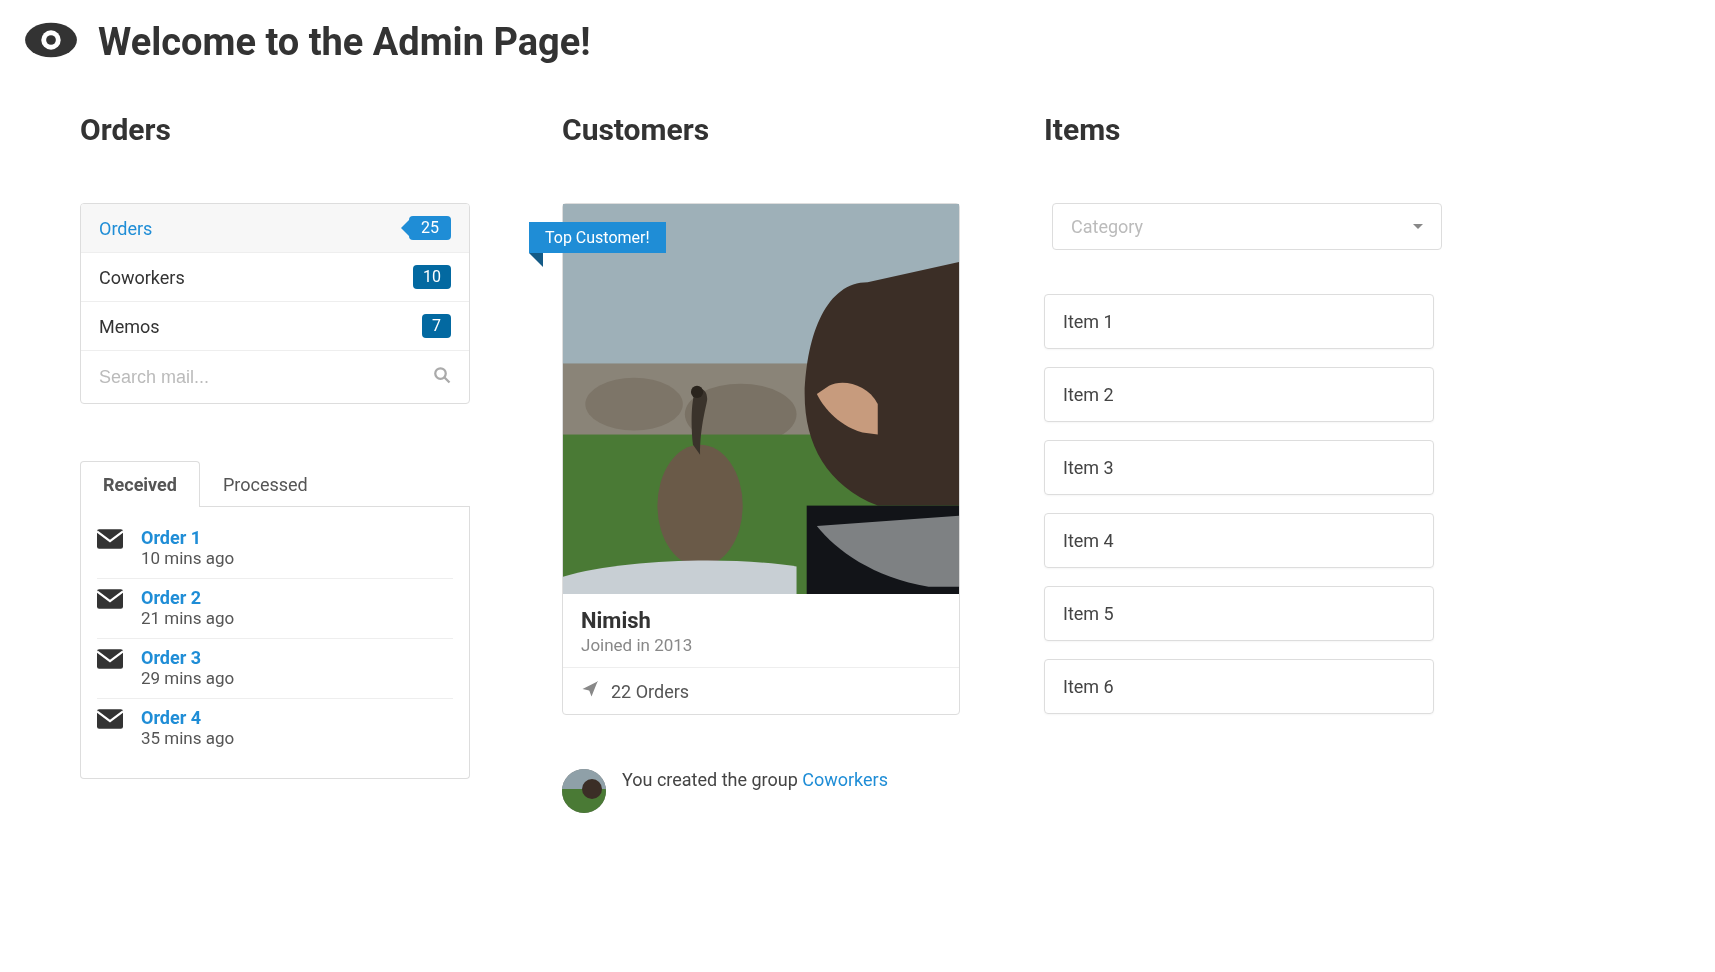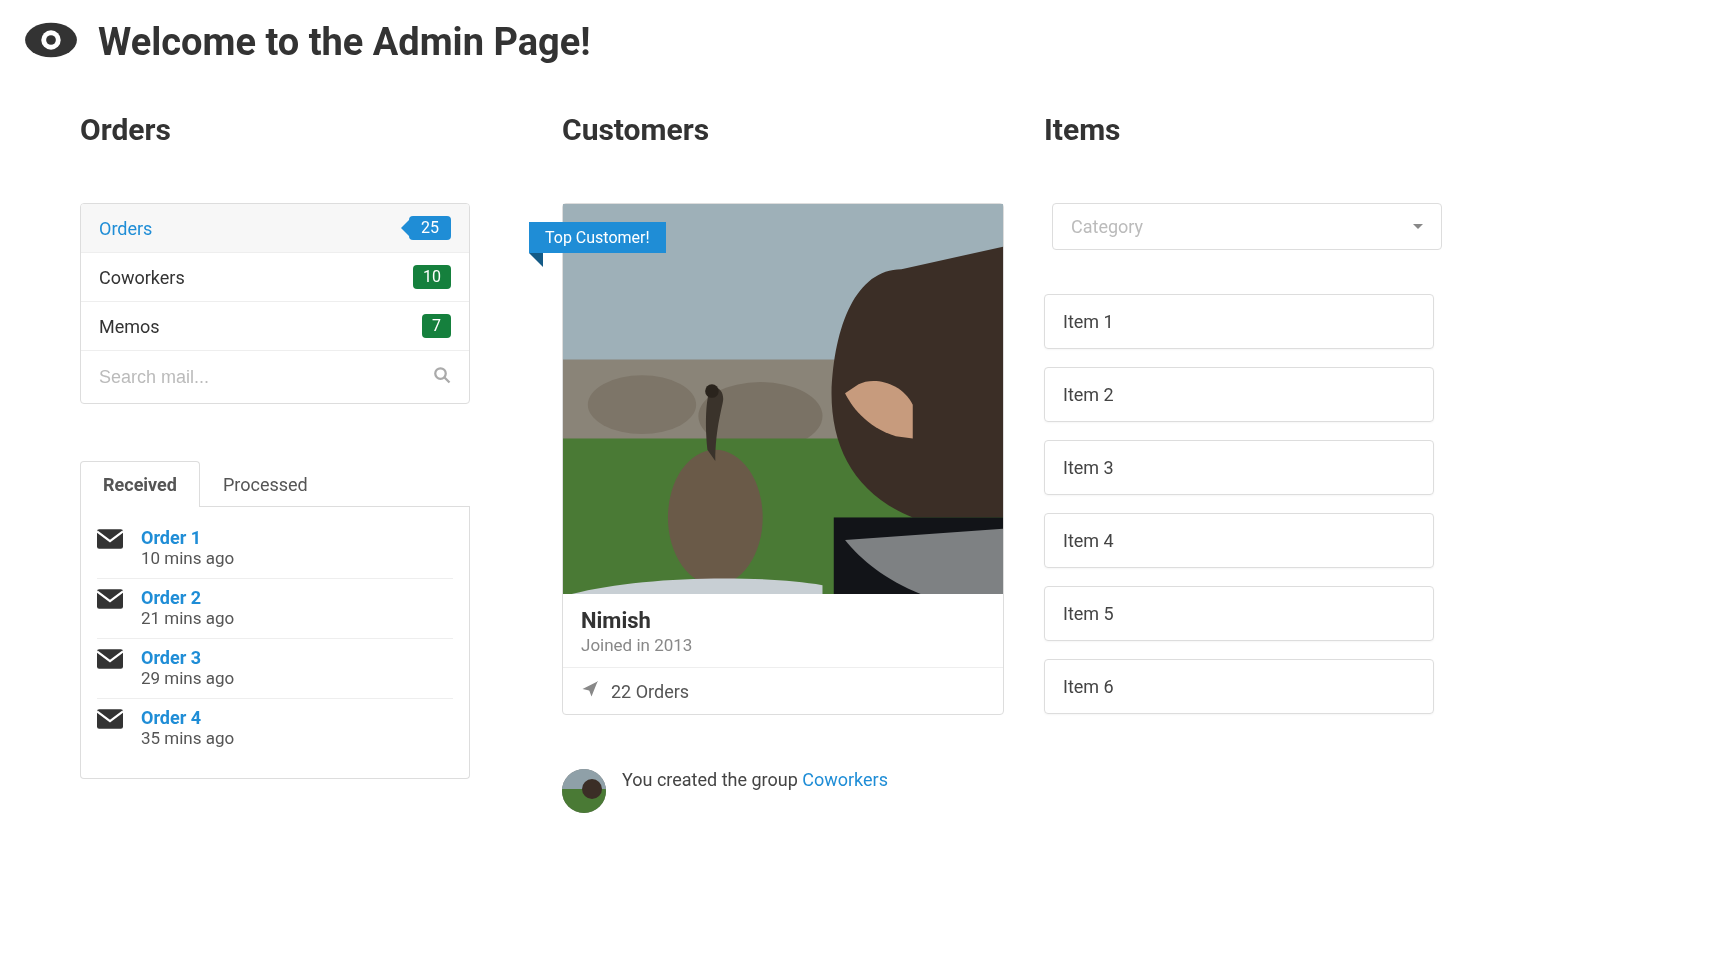--- a/index.html
+++ b/index.html
@@ -49,21 +49,21 @@
     justify-content: space-between;
     padding: 12px 18px;
     border-bottom: 1px solid #eee;
     font-size: 18px;
     background: #fff;
     cursor: pointer;
   }
   .list-row.active { color: #1f8dd6; background: #f7f7f7; }
   .list-row:last-child { border-bottom: none; }
   .badge {
-    background: #15803d;
+    background: #0369a1;
     color: #fff;
     border-radius: 4px;
     padding: 2px 10px;
     font-size: 16px;
     line-height: 20px;
   }
   .badge.blue {
     background: #1f8dd6;
     position: relative;
     padding: 2px 12px;
@@ -133,21 +133,21 @@
     border-bottom: 1px solid #eee;
   }
   .order-row:last-child { border-bottom: none; }
   .order-row .env-ico { width: 28px; padding-top: 2px; color: #333; }
   .order-row .title { color: #1f8dd6; font-weight: 700; font-size: 18px; }
   .order-row .time  { color: #555; font-size: 17px; }
 
   
   .cust-card {
     position: relative;
-    width: 442px;
+    width: 398px;
     border: 1px solid #ddd;
     border-radius: 4px;
     overflow: visible;
   }
   .ribbon {
     position: absolute;
     left: -34px;
     top: 18px;
     background: #1f8dd6;
     color: #fff;

